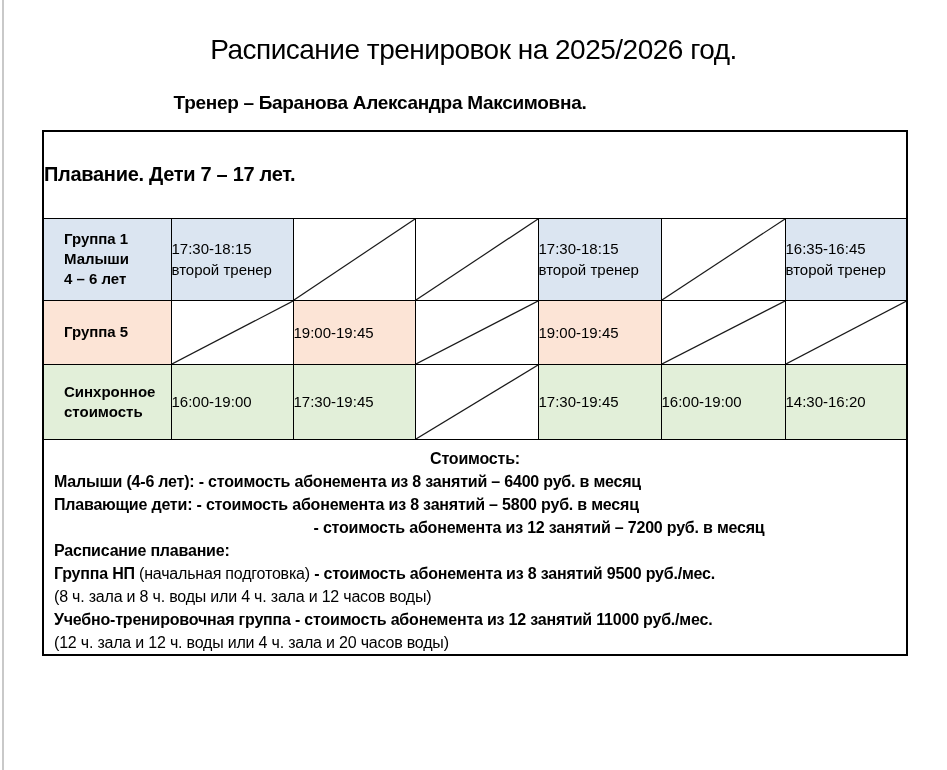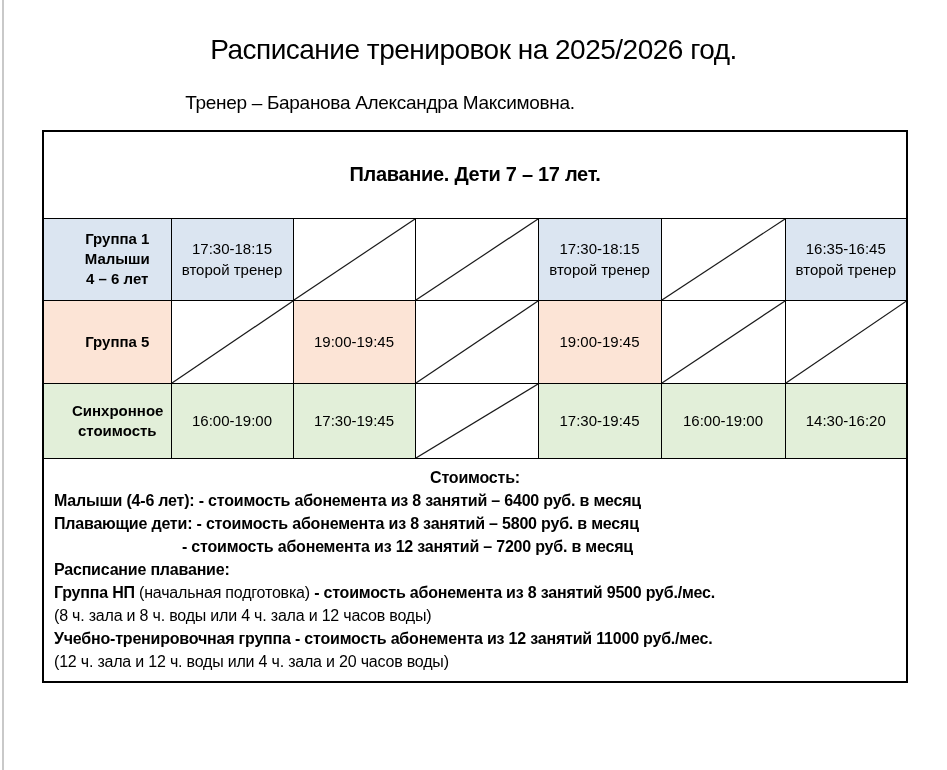--- a/index.html
+++ b/index.html
@@ -7,55 +7,55 @@
   body { font-family: "Liberation Sans", "DejaVu Sans", sans-serif; color: #000; position: relative; }
 
   .page-edge { position: absolute; left: 2px; top: 0; width: 2px; height: 770px; background: #c9c9c9; }
 
   .doc-title {
     position: absolute; top: 34px; left: 0; width: 947px;
     text-align: center; font-size: 28px; font-weight: normal; letter-spacing: -0.5px;
   }
   .doc-subtitle {
     position: absolute; top: 92px; left: 0; width: 760px;
-    text-align: center; font-size: 19px; font-weight: normal; letter-spacing: -0.3px;
+    text-align: center; font-size: 19px; font-weight: bold; letter-spacing: -0.3px;
   }
 
   table.schedule {
     position: absolute; top: 130px; left: 42px; width: 864px;
     border-collapse: collapse; table-layout: fixed;
     border: 2px solid #000;
   }
   table.schedule td, table.schedule th {
-    border: 1px solid #000; text-align: center; vertical-align: middle;
-    overflow: hidden; position: relative; padding: 8px;
+    border: 1px solid #000; vertical-align: middle;
+    overflow: hidden; position: relative; padding: 0;
   }
   tr.caption-row td { height: 87px; font-size: 20px; font-weight: bold; letter-spacing: -0.3px; }
   tr.days-row th { height: 55px; font-size: 14px; font-weight: bold; border-bottom-width: 2px; }
   tr.row-g1 td { height: 82px; }
-  tr.row-g5 td { height: 83px; }
+  tr.row-g5 td { height: 64px; }
   tr.row-sy td { height: 75px; }
 
   .cell-lines { font-size: 15px; line-height: 21px; }
   .group-label { font-size: 15px; font-weight: bold; line-height: 20px; margin-left: 20px; }
 
   td.bg-blue  { background: #dbe5f1; }
   td.bg-peach { background: #fce4d6; }
   td.bg-green { background: #e2efd9; }
 
   td.diag { background: #ffffff; }
   td.diag svg { position: absolute; left: 0; top: 0; width: 100%; height: 100%; display: block; }
 
   tr.pricing-row td {
     height: 212px; vertical-align: top; text-align: left;
-    padding: 7px 10px 8px 10px;
+    padding: 7px 10px 0 10px;
   }
   .price-line { font-size: 16px; line-height: 23px; letter-spacing: -0.2px; white-space: nowrap; }
   .price-line.center { text-align: center; }
-  .price-line.indent { padding-left: 128px; }
+  .price-line.indent { padding-left: 128px; text-align: center; }
   .seg-b { font-weight: bold; }
   .seg-r { font-weight: normal; }
 </style>
 </head>
 <body>
 
 <div class="page-edge"></div>
 
 <div class="doc-title">Расписание тренировок на 2025/2026 год.</div>
 <div class="doc-subtitle">Тренер – Баранова Александра Максимовна.</div>

